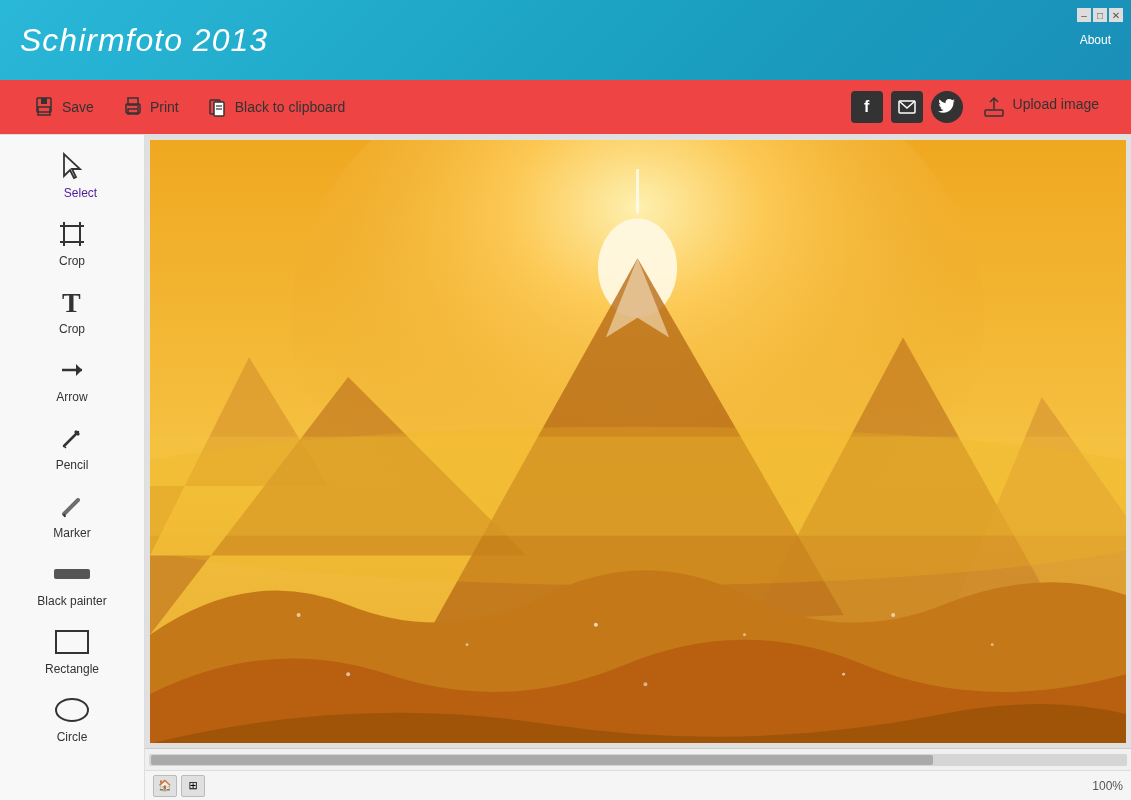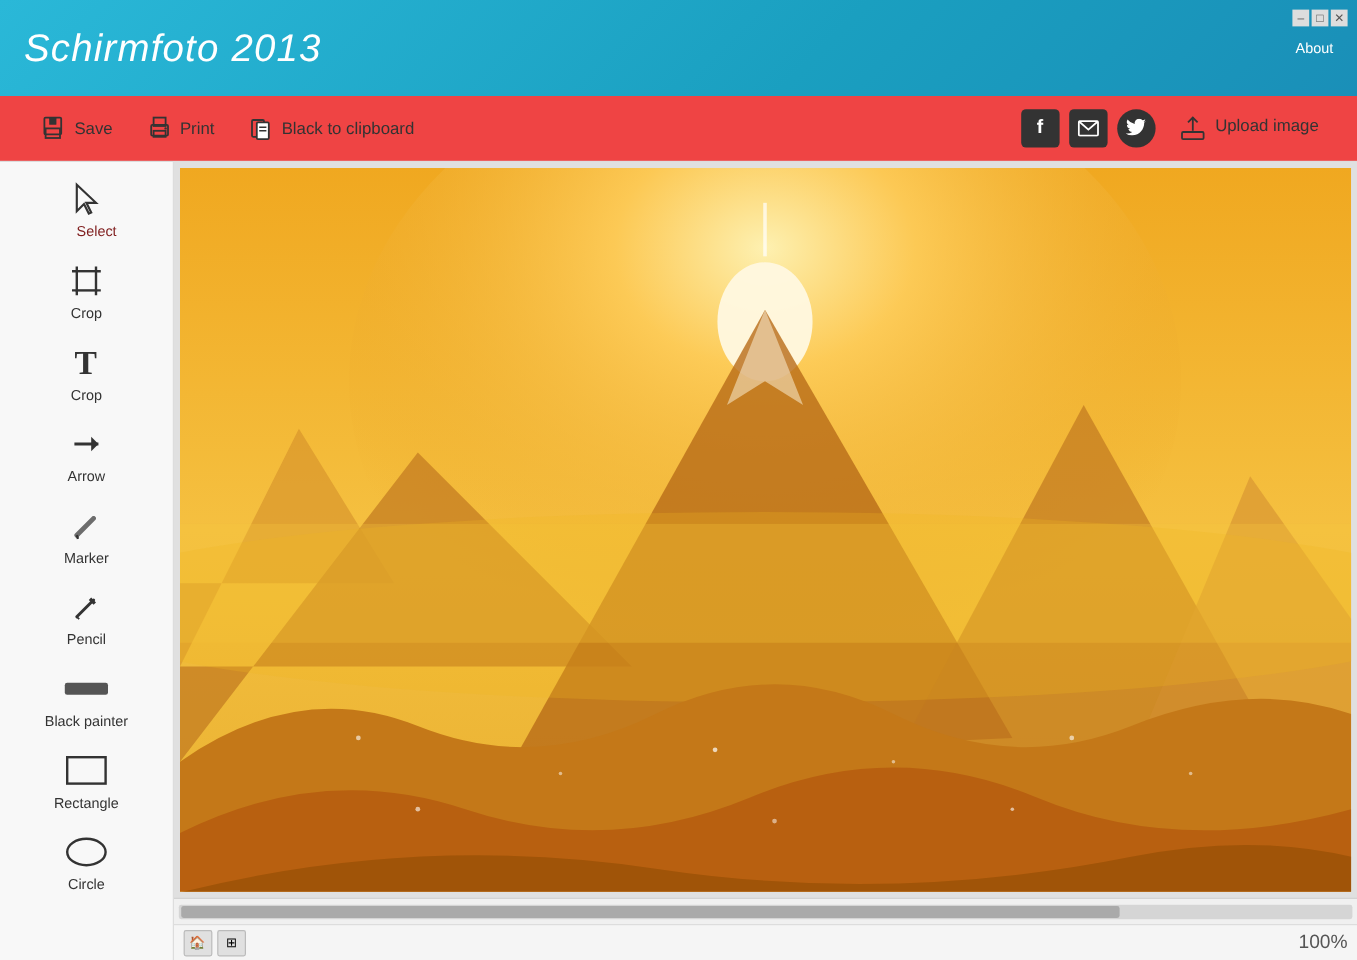--- a/index.html
+++ b/index.html
@@ -230,21 +230,21 @@
       border: 1px solid #bbb;
       border-radius: 2px;
       display: flex;
       align-items: center;
       justify-content: center;
       cursor: pointer;
       font-size: 11px;
     }
     .zoom-display {
       margin-left: auto;
-      font-size: 16px;
+      font-size: 12px;
       color: #555;
     }
 
     
     svg { display: block; }
   </style>
 </head>
 <body>
 
 <div id="titlebar">
@@ -318,21 +318,21 @@
 <div id="main">
 
   <div id="sidebar">
 
     <button class="tool-item active">
       <span class="tool-icon">
         <svg width="32" height="32" viewBox="0 0 32 32">
           <polygon points="8,4 8,26 14,20 18,28 20,27 16,19 24,19" fill="none" stroke="#333" stroke-width="1.8"></polygon>
         </svg>
       </span>
-      <span class="tool-label" style="color:#7f1d1d;margin-left:17px;">Select</span>
+      <span class="tool-label" style="color:#4c1d95;margin-left:17px;">Select</span>
     </button>
 
     <button class="tool-item">
       <span class="tool-icon">
         <svg width="32" height="32" viewBox="0 0 32 32">
           <rect x="8" y="8" width="16" height="16" fill="none" stroke="#333" stroke-width="2"></rect>
           <line x1="4" y1="8" x2="8" y2="8" stroke="#333" stroke-width="2"></line>
           <line x1="24" y1="8" x2="28" y2="8" stroke="#333" stroke-width="2"></line>
           <line x1="8" y1="4" x2="8" y2="8" stroke="#333" stroke-width="2"></line>
           <line x1="8" y1="24" x2="8" y2="28" stroke="#333" stroke-width="2"></line>
@@ -360,36 +360,36 @@
           <line x1="6" y1="16" x2="26" y2="16" stroke="#333" stroke-width="2.5"></line>
           <polygon points="20,10 26,16 20,22" fill="#333"></polygon>
         </svg>
       </span>
       <span class="tool-label">Arrow</span>
     </button>
 
     <button class="tool-item">
       <span class="tool-icon">
         <svg width="32" height="32" viewBox="0 0 32 32">
-          <line x1="8" y1="24" x2="22" y2="10" stroke="#333" stroke-width="4" stroke-linecap="round" opacity="0.7"></line>
-          <line x1="8" y1="24" x2="9" y2="27" stroke="#333" stroke-width="2"></line>
-        </svg>
-      </span>
-      <span class="tool-label">Marker</span>
-    </button>
-
-    <button class="tool-item">
-      <span class="tool-icon">
-        <svg width="32" height="32" viewBox="0 0 32 32">
           <line x1="8" y1="24" x2="22" y2="10" stroke="#333" stroke-width="2.5" stroke-linecap="round"></line>
           <polygon points="20,8 24,12 22,14 18,10" fill="#333"></polygon>
           <line x1="8" y1="24" x2="10" y2="26" stroke="#333" stroke-width="1.5"></line>
         </svg>
       </span>
       <span class="tool-label">Pencil</span>
+    </button>
+
+    <button class="tool-item">
+      <span class="tool-icon">
+        <svg width="32" height="32" viewBox="0 0 32 32">
+          <line x1="8" y1="24" x2="22" y2="10" stroke="#333" stroke-width="4" stroke-linecap="round" opacity="0.7"></line>
+          <line x1="8" y1="24" x2="9" y2="27" stroke="#333" stroke-width="2"></line>
+        </svg>
+      </span>
+      <span class="tool-label">Marker</span>
     </button>
 
     <button class="tool-item">
       <span class="tool-icon">
         <svg width="40" height="18" viewBox="0 0 40 18">
           <rect x="2" y="4" width="36" height="10" rx="2" fill="#555"></rect>
         </svg>
       </span>
       <span class="tool-label">Black painter</span>
     </button>

